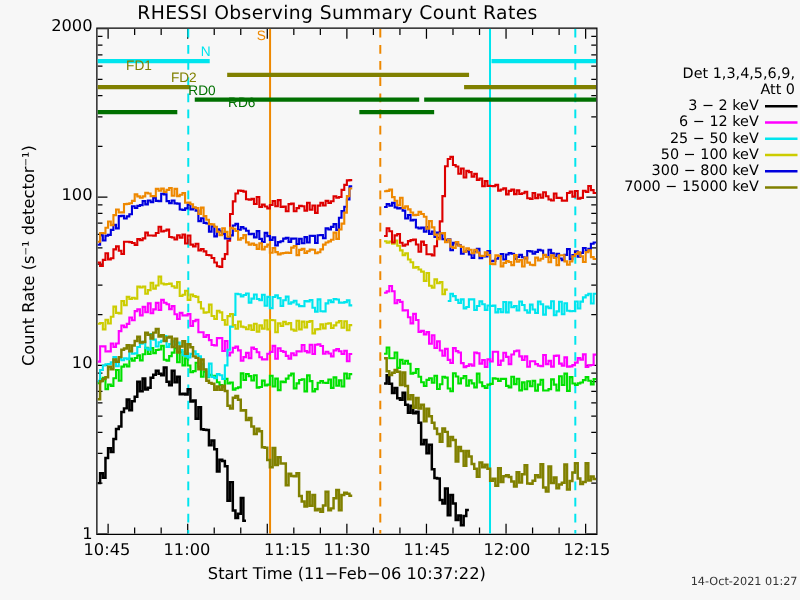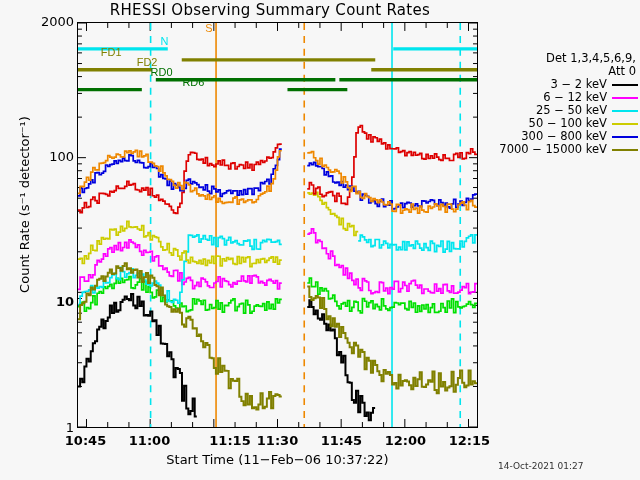--- a/index.html
+++ b/index.html
@@ -15,28 +15,28 @@
     font-size:15px;letter-spacing:0.3px;
   }
   #ylabel{
     left:-86px;top:197px;width:220px;text-align:center;
     font-size:13px;transform:rotate(-90deg);transform-origin:center center;
   }
   #xlabel{
     left:77px;top:452px;width:401px;text-align:center;font-size:13px;
   }
   #stamp{
-    left:498px;top:461px;width:140px;text-align:left;font-size:9px;color:#333;
+    left:498px;top:461px;width:140px;text-align:right;font-size:9px;color:#333;
   }
   .ytick{
     position:absolute;right:0;width:40px;text-align:right;
     font-size:13px;color:#000;white-space:pre;
   }
   #yticks{position:absolute;left:28px;top:0;width:46px;height:480px;}
-  #xticks{position:absolute;left:0;top:433px;width:640px;height:20px;font-weight:bold;}
+  #xticks{position:absolute;left:0;top:433px;width:640px;height:20px;}
   .xtick{
     position:absolute;width:60px;margin-left:-30px;text-align:center;
     font-size:13px;color:#000;white-space:pre;
   }
   #plot{
     position:absolute;left:77px;top:22px;width:401px;height:406px;
     border:1px solid #000;background:#f7f7f7;box-sizing:border-box;
   }
   #svgwrap{position:absolute;left:0;top:0;width:100%;height:100%;}
   #legend{position:absolute;left:486px;top:52px;width:152px;}
@@ -58,21 +58,21 @@
 
   <div class="txt" id="title">RHESSI Observing Summary Count Rates</div>
 
   <div class="txt" id="ylabel">Count Rate (s⁻¹ detector⁻¹)</div>
   <div class="txt" id="xlabel">Start Time (11−Feb−06 10:37:22)</div>
   <div class="txt" id="stamp">14-Oct-2021 01:27</div>
 
   <div id="yticks">
       <div class="ytick" style="top: 14px;">2000</div>
       <div class="ytick" style="top: 149.333px;">100</div>
-      <div class="ytick" style="top: 294px; font-weight: bold;">10</div>
+      <div class="ytick" style="top: 283px;">10</div>
       <div class="ytick" style="top: 420px;">1</div>
     </div>
   <div id="xticks">
       <div class="xtick" style="left: 85.5319px;">10:45</div>
       <div class="xtick" style="left: 149.521px;">11:00</div>
       <div class="xtick" style="left: 230px; text-align: center;">11:15</div>
       <div class="xtick" style="left: 277.5px;">11:30</div>
       <div class="xtick" style="left: 341.489px;">11:45</div>
       <div class="xtick" style="left: 405.479px;">12:00</div>
       <div class="xtick" style="left: 469.468px;">12:15</div>

